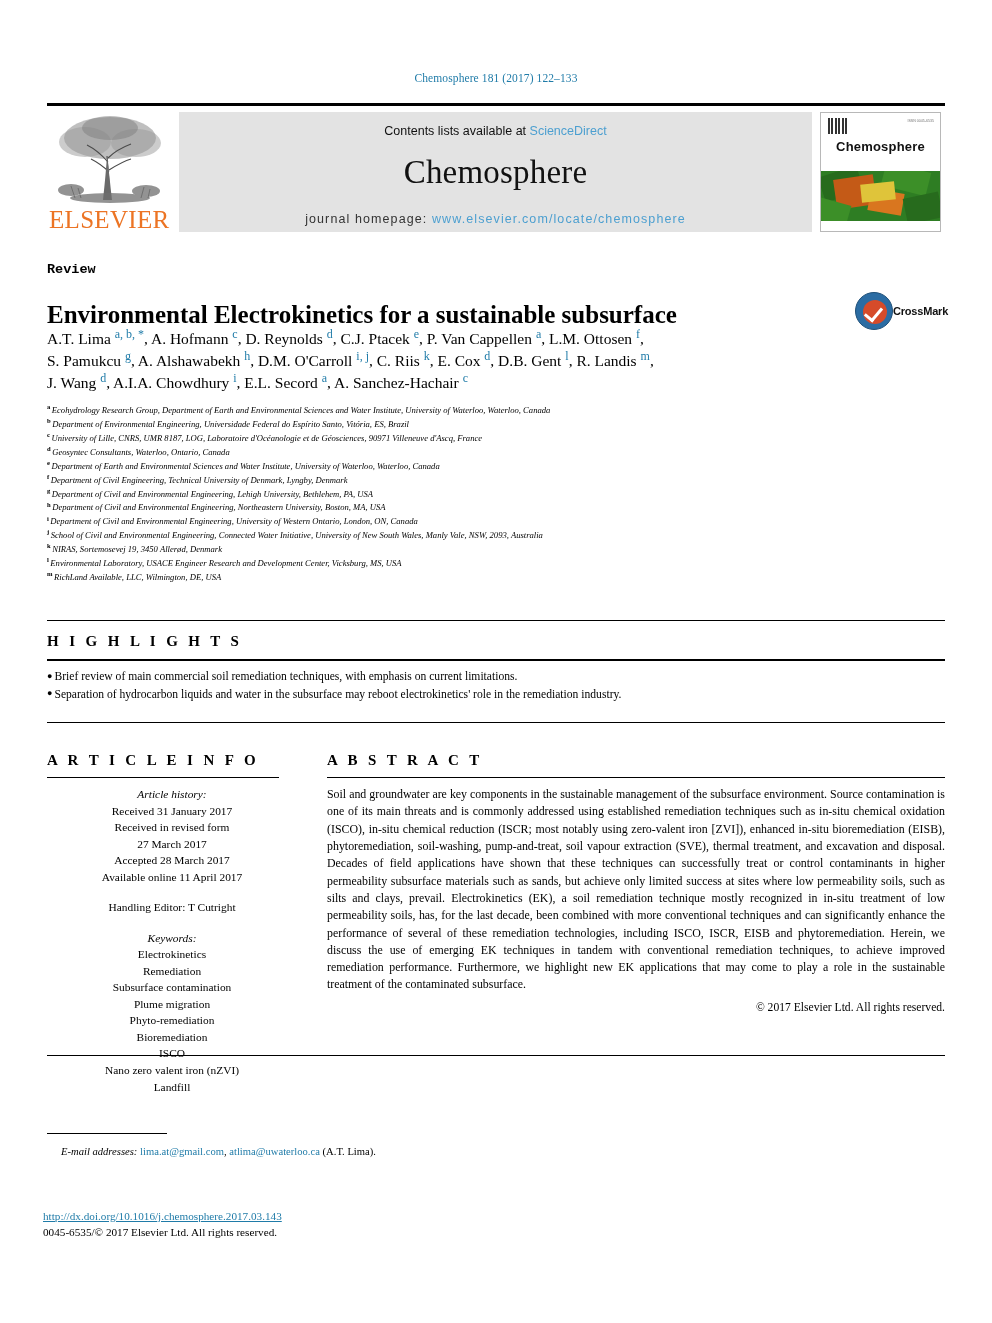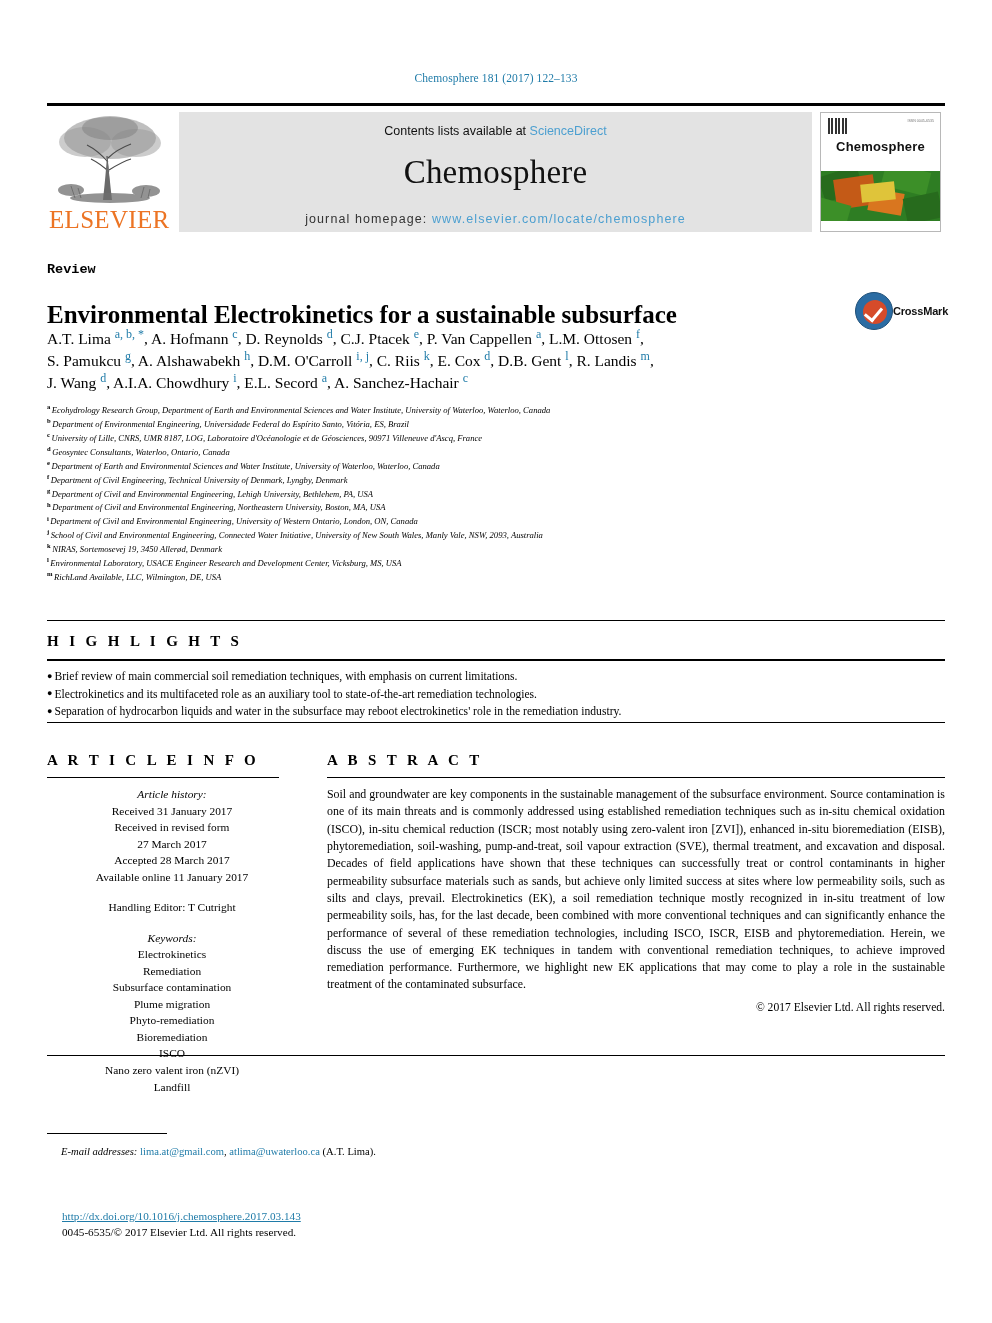--- a/index.html
+++ b/index.html
@@ -370,21 +370,21 @@
   }
   .footnotes .star { margin-right: 3px; }
   .emails {
     margin-top: 4px;
     text-indent: 14px;
   }
   .emails .lbl { font-style: italic; }
   .emails a, .link { color: #1f7ba8; text-decoration: none; }
   .doi-block {
     position: absolute;
-    left: 62px; top: 1209px;
+    left: 43px; top: 1209px;
     width: 500px;
     font-size: 11.2px;
     line-height: 1.42;
   }
   .doi-block .doi {
     color: #1f7ba8;
     text-decoration: underline;
   }
 </style>
 </head>
@@ -488,39 +488,38 @@
       <div><span class="mark">k</span><span>NIRAS, Sortemosevej 19, 3450 Allerød, Denmark</span></div>
       <div><span class="mark">l</span><span>Environmental Laboratory, USACE Engineer Research and Development Center, Vicksburg, MS, USA</span></div>
       <div><span class="mark">m</span><span>RichLand Available, LLC, Wilmington, DE, USA</span></div>
     </div>
 
   <div class="hl-rule-top"></div>
   <div class="sec-head highlights-head">H I G H L I G H T S</div>
   <div class="hl-rule-mid"></div>
   <div class="highlights-list">
       <div><span class="bullet">●</span><span>Brief review of main commercial soil remediation techniques, with emphasis on current limitations.</span></div>
-      <div><span class="bullet">●</span><span>Electrokinetics and its multifaceted role as an auxiliary tool to state-of-the-art remediation technologies.</span></div>
       <div><span class="bullet">●</span><span>Separation of hydrocarbon liquids and water in the subsurface may reboot electrokinetics' role in the remediation industry.</span></div>
     </div>
   <div class="hl-rule-bottom"></div>
 
   <div class="sec-head ai-head">A R T I C L E  I N F O</div>
   <div class="sec-head ab-head">A B S T R A C T</div>
   <div class="ai-rule"></div>
   <div class="ab-rule"></div>
 
   <div class="info-col">
     <div class="info-block">
       <div class="ital">Article history:</div>
       <div>
           <div>Received 31 January 2017</div>
           <div>Received in revised form</div>
           <div>27 March 2017</div>
           <div>Accepted 28 March 2017</div>
-          <div>Available online 11 January 2017</div>
+          <div>Available online 11 April 2017</div>
         </div>
     </div>
     <div class="info-block">Handling Editor: T Cutright</div>
     <div class="info-block">
       <div class="ital">Keywords:</div>
       <div>
           <div>Electrokinetics</div>
           <div>Remediation</div>
           <div>Subsurface contamination</div>
           <div>Plume migration</div>

